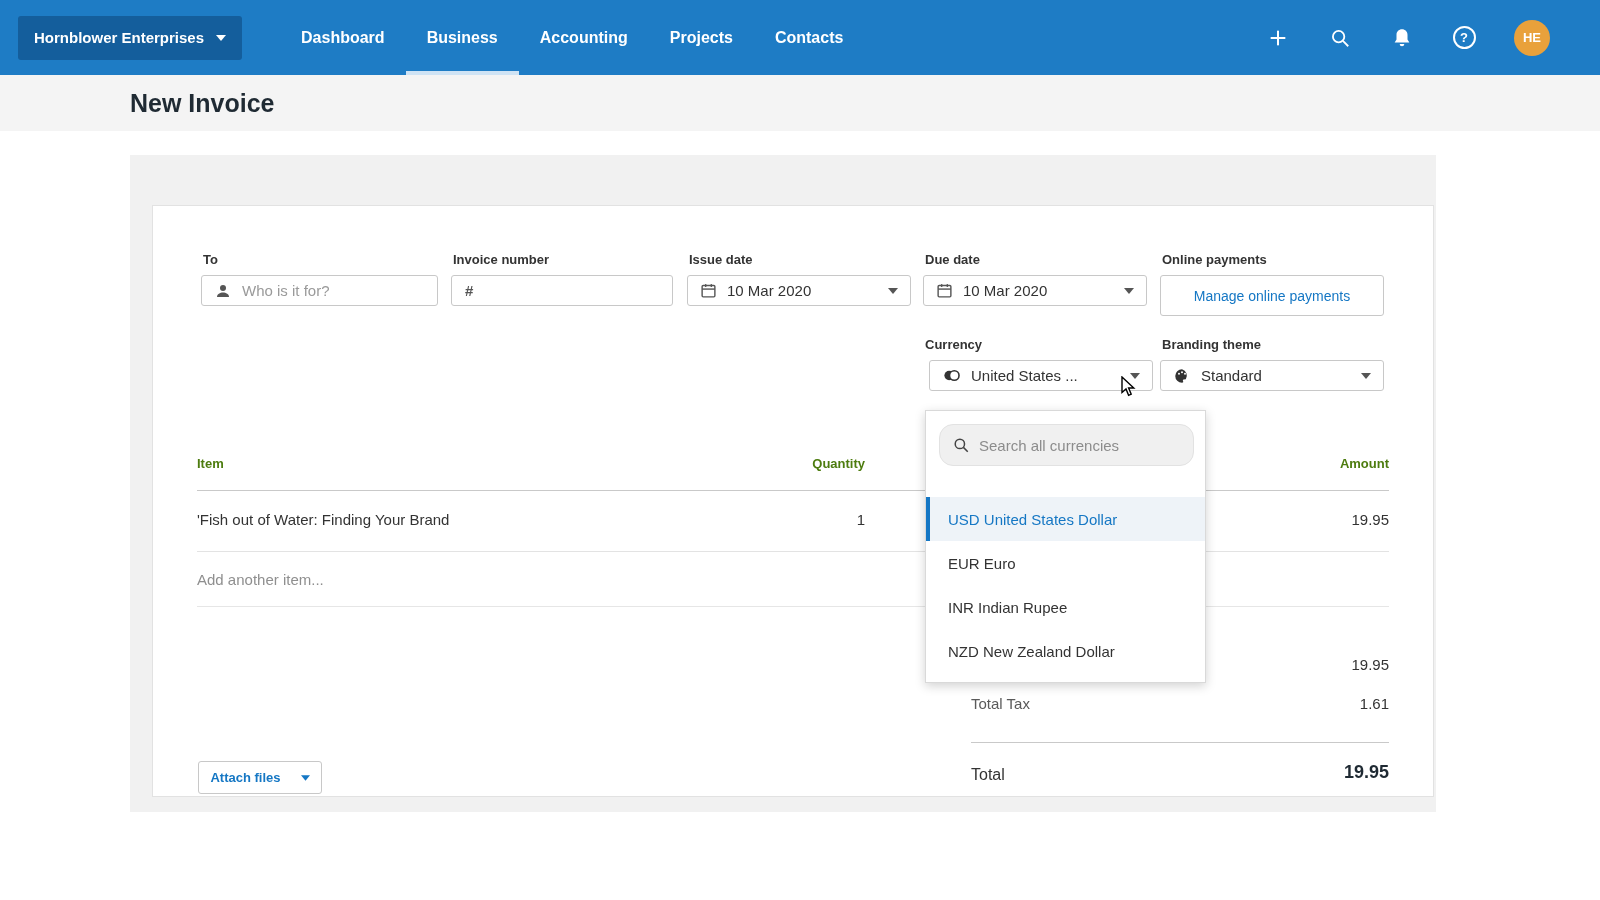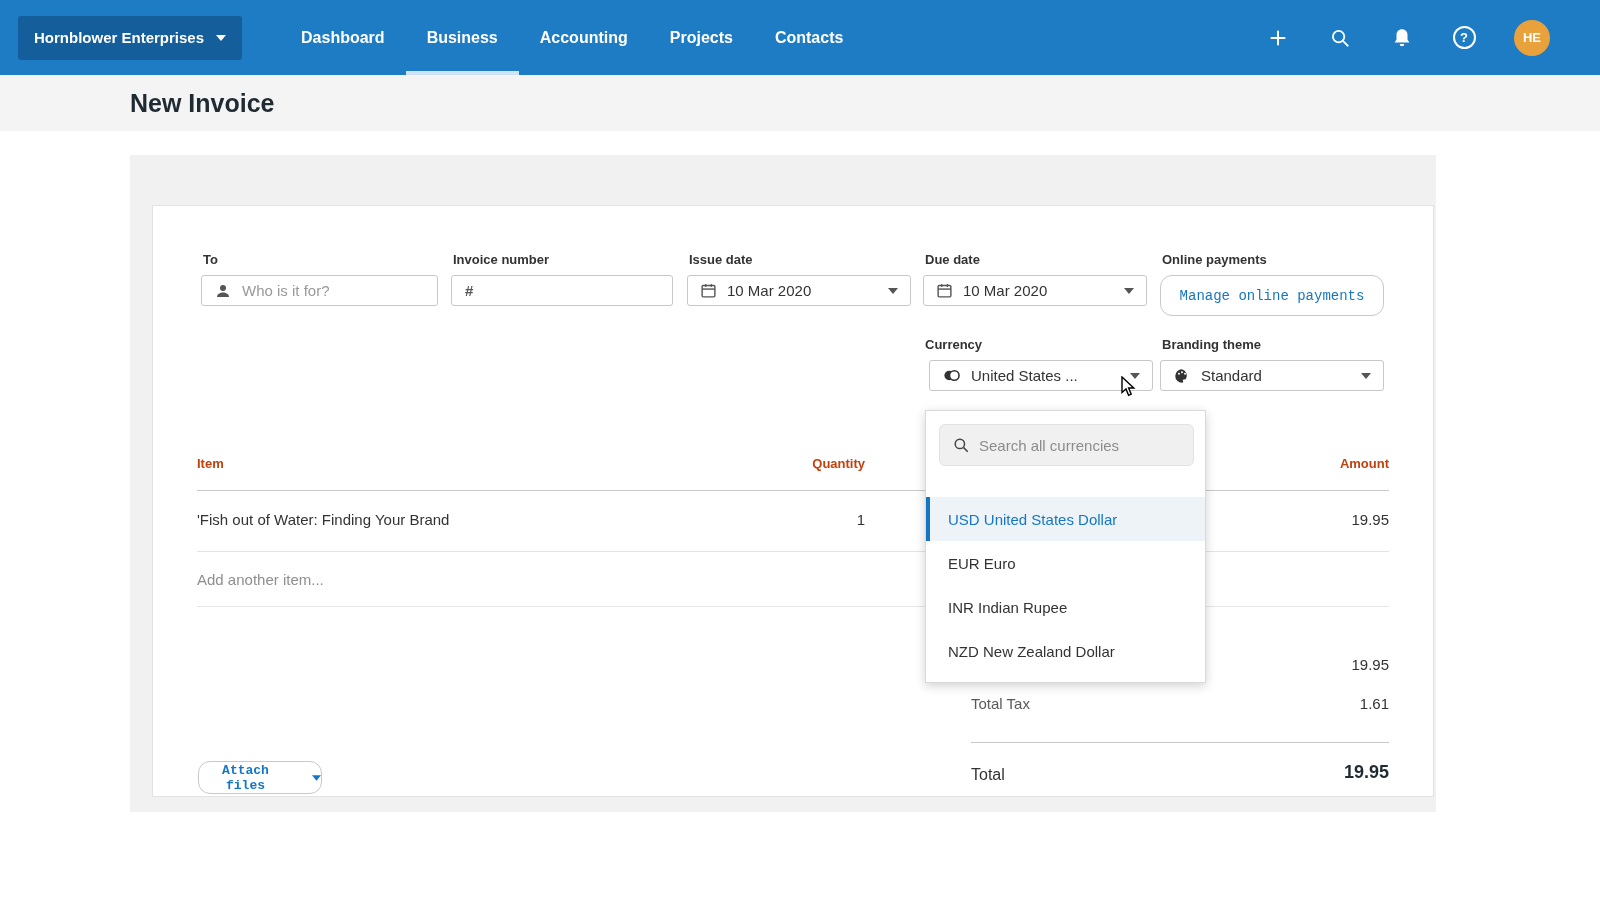--- a/index.html
+++ b/index.html
@@ -66,29 +66,29 @@
   .control .ctl-chevron { margin-left:auto; margin-right:12px; display:flex; }
   .control input {
     border:none; outline:none; font-family:inherit; font-size:15px; color:#333;
     flex:1; min-width:0; background:transparent; margin-left:10px; margin-right:8px;
   }
   .control input::placeholder { color:#9a9a9a; }
   .hash-prefix { margin-left:13px; font-size:15px; font-weight:700; color:#555; }
   .select-like { cursor:pointer; }
 
   .btn-outline {
-    position:absolute; border:1px solid #c8c8c8; border-radius:12px; background:#fff;
-    color:#1577C4; font-family:Liberation Mono, monospace; cursor:pointer;
+    position:absolute; border:1px solid #c8c8c8; border-radius:3px; background:#fff;
+    color:#1577C4; font-family:Liberation Sans, sans-serif; cursor:pointer;
     display:flex; align-items:center; justify-content:center;
   }
   .manage-payments { left:1007px; top:69px; width:224px; height:41px; font-size:14px; }
   .attach-btn { left:45px; top:555px; width:124px; height:33px; font-size:13px; font-weight:700; gap:20px; }
 
   
-  .tbl-head { position:absolute; top:250px; font-size:13px; font-weight:700; color:#c2410c; }
+  .tbl-head { position:absolute; top:250px; font-size:13px; font-weight:700; color:#4d7c0f; }
   .hline { position:absolute; height:1px; background:#c9c9c9; }
   .item-row { position:absolute; left:44px; top:285px; width:1192px; height:61px; cursor:pointer; }
   .item-row .cell-item { position:absolute; left:0; top:20px; font-size:15px; color:#333; }
   .item-row .cell-qty { position:absolute; left:556px; top:20px; width:112px; text-align:right; font-size:15px; color:#333; }
   .item-row .cell-amount { position:absolute; right:0; top:20px; width:200px; text-align:right; font-size:15px; color:#333; }
   .add-row {
     position:absolute; left:44px; top:346px; width:1192px; height:55px;
     display:flex; align-items:center; font-size:15px; color:#8f8f8f; cursor:pointer;
   }
 
@@ -101,21 +101,21 @@
   .total-amount { position:absolute; left:1036px; top:556px; width:200px; text-align:right; font-size:18px; font-weight:700; color:#1f2a33; }
 
   
   .currency-panel {
     position:absolute; left:925px; top:410px; width:281px; height:273px;
     background:#fff; border:1px solid #d9d9d9; box-shadow:0 3px 10px rgba(0,0,0,.18);
     z-index:30;
   }
   .cur-search {
     position:absolute; left:13px; top:13px; width:255px; height:42px;
-    background:#f0f0f0; border:1px solid #e2e2e2; border-radius:6px;
+    background:#f0f0f0; border:1px solid #e2e2e2; border-radius:14px;
     display:flex; align-items:center;
   }
   .cur-search .ctl-icon { margin-left:12px; display:flex; }
   .cur-search input {
     border:none; outline:none; background:transparent; font-family:inherit;
     font-size:15px; color:#333; flex:1; min-width:0; margin-left:9px; margin-right:8px;
   }
   .cur-search input::placeholder { color:#8c8c8c; }
   .cur-options { position:absolute; left:0; top:86px; width:100%; }
   .cur-option {

